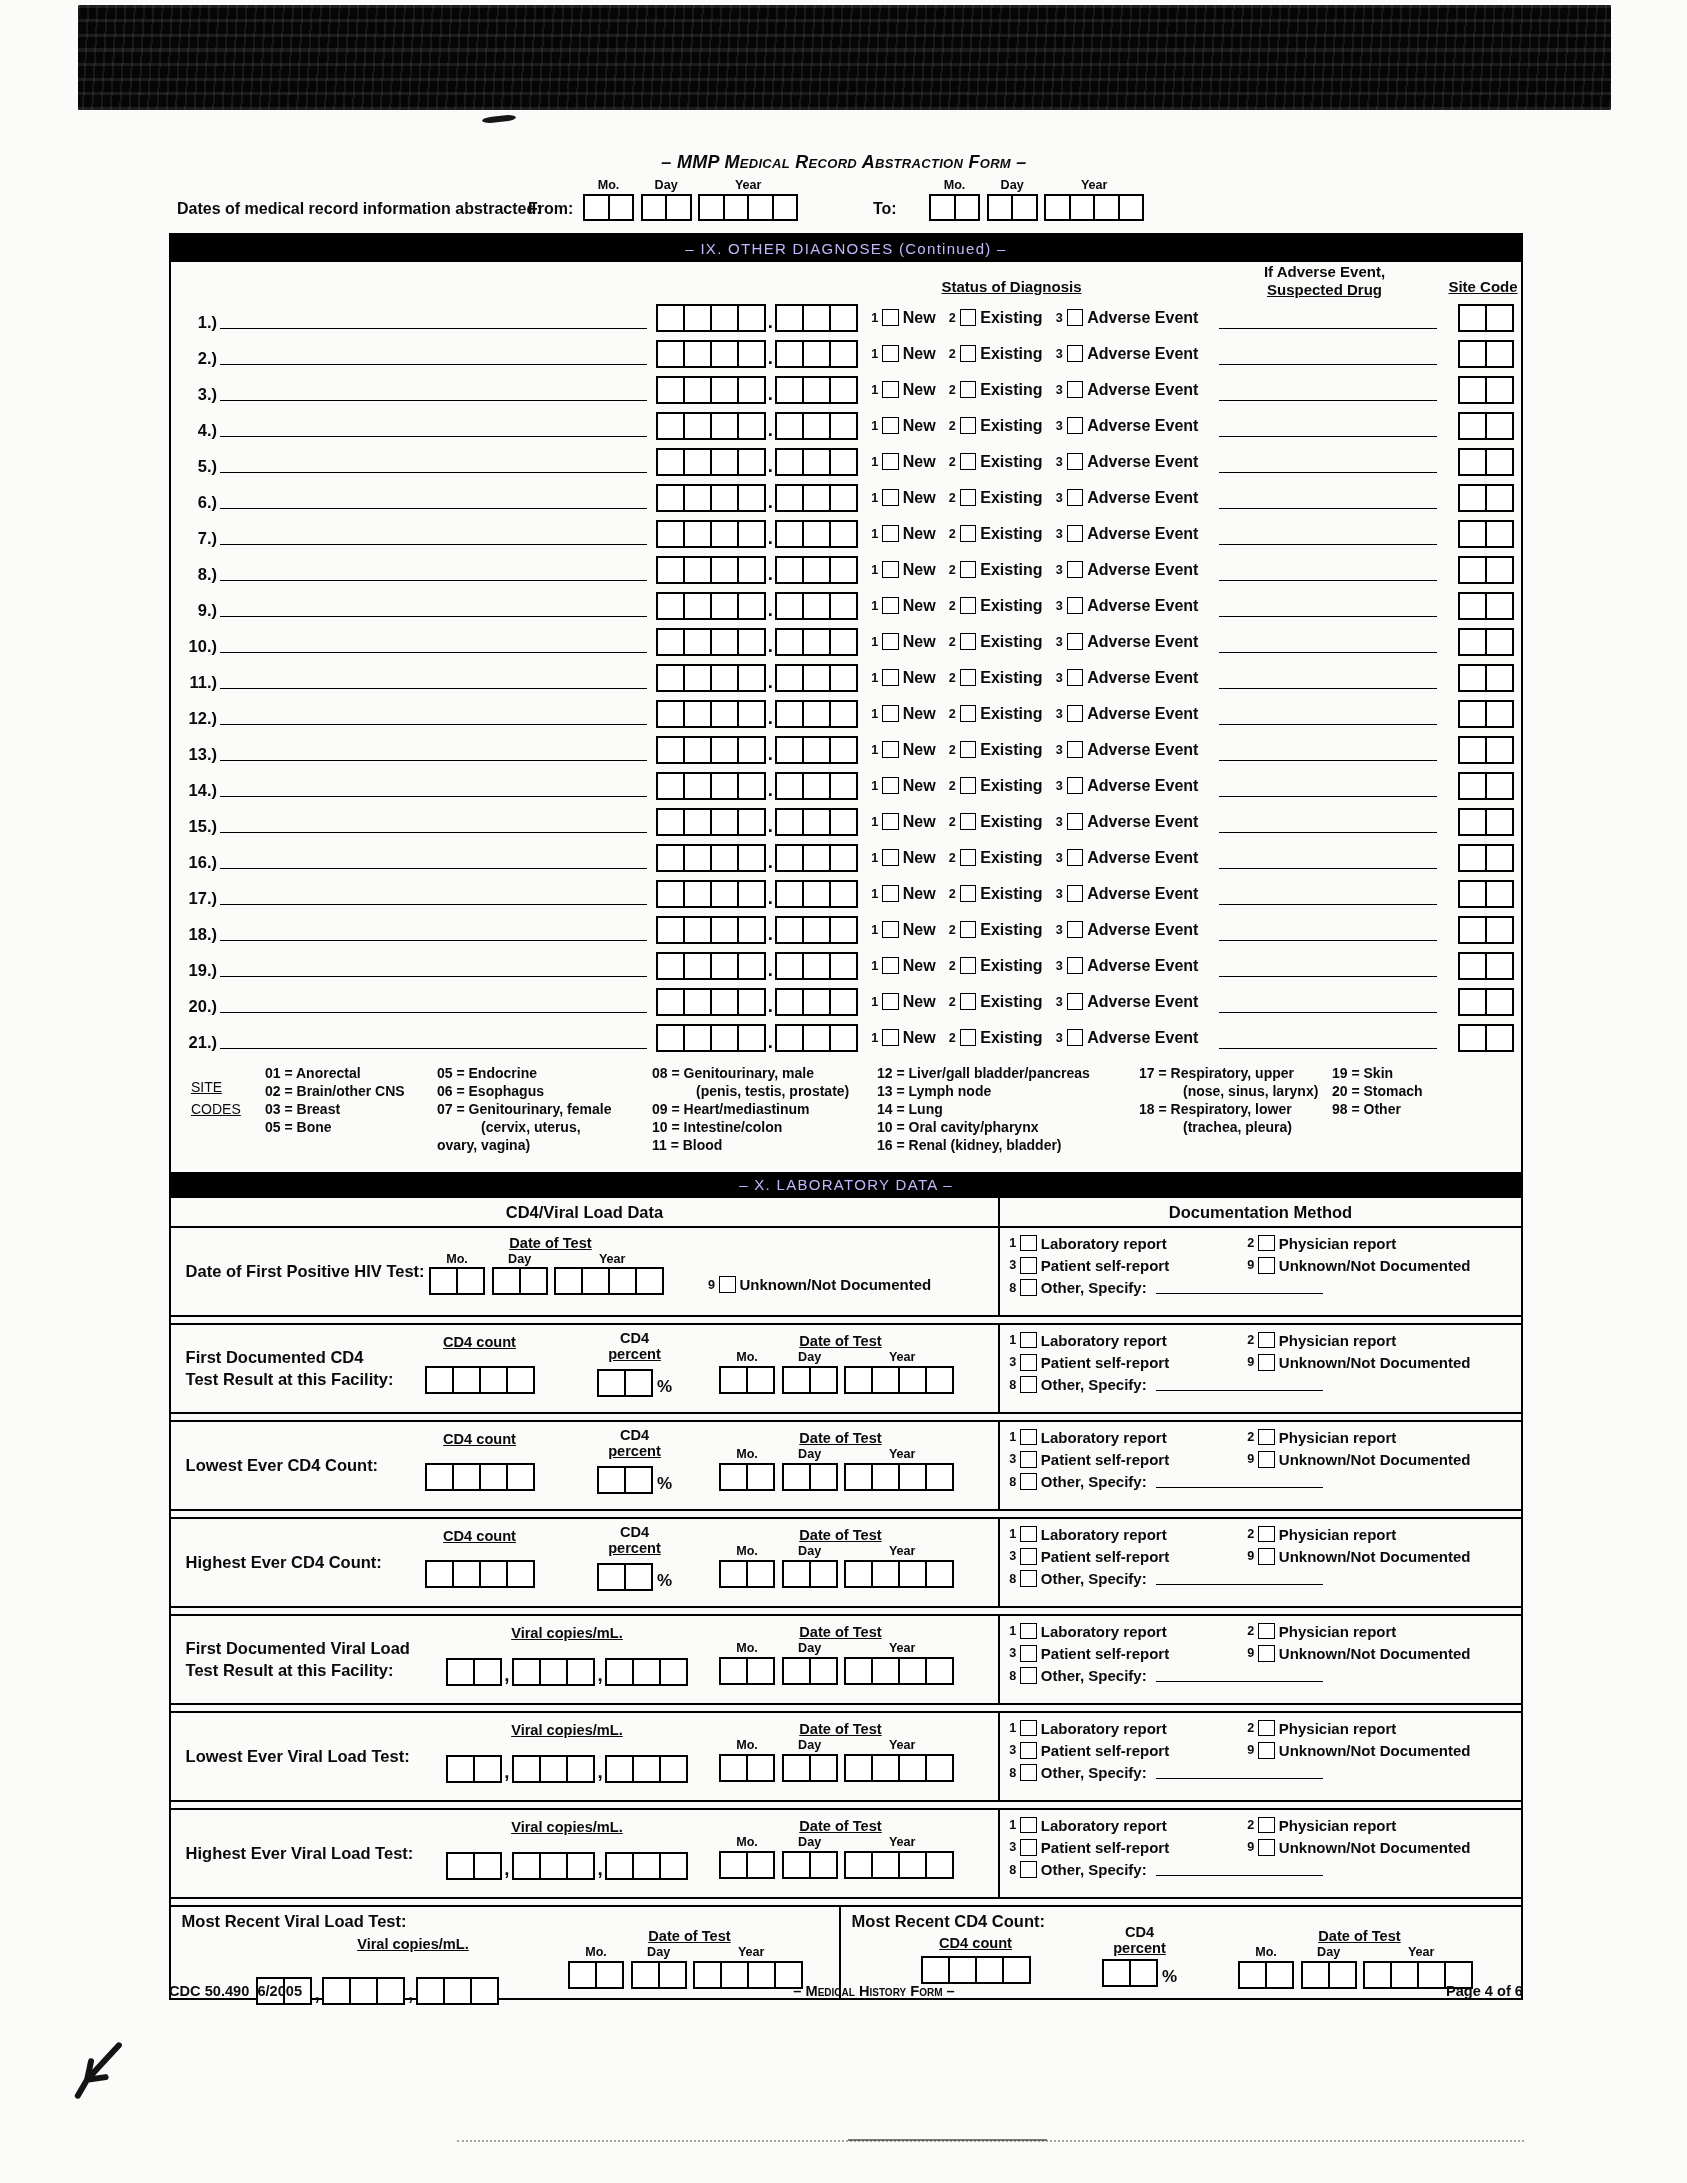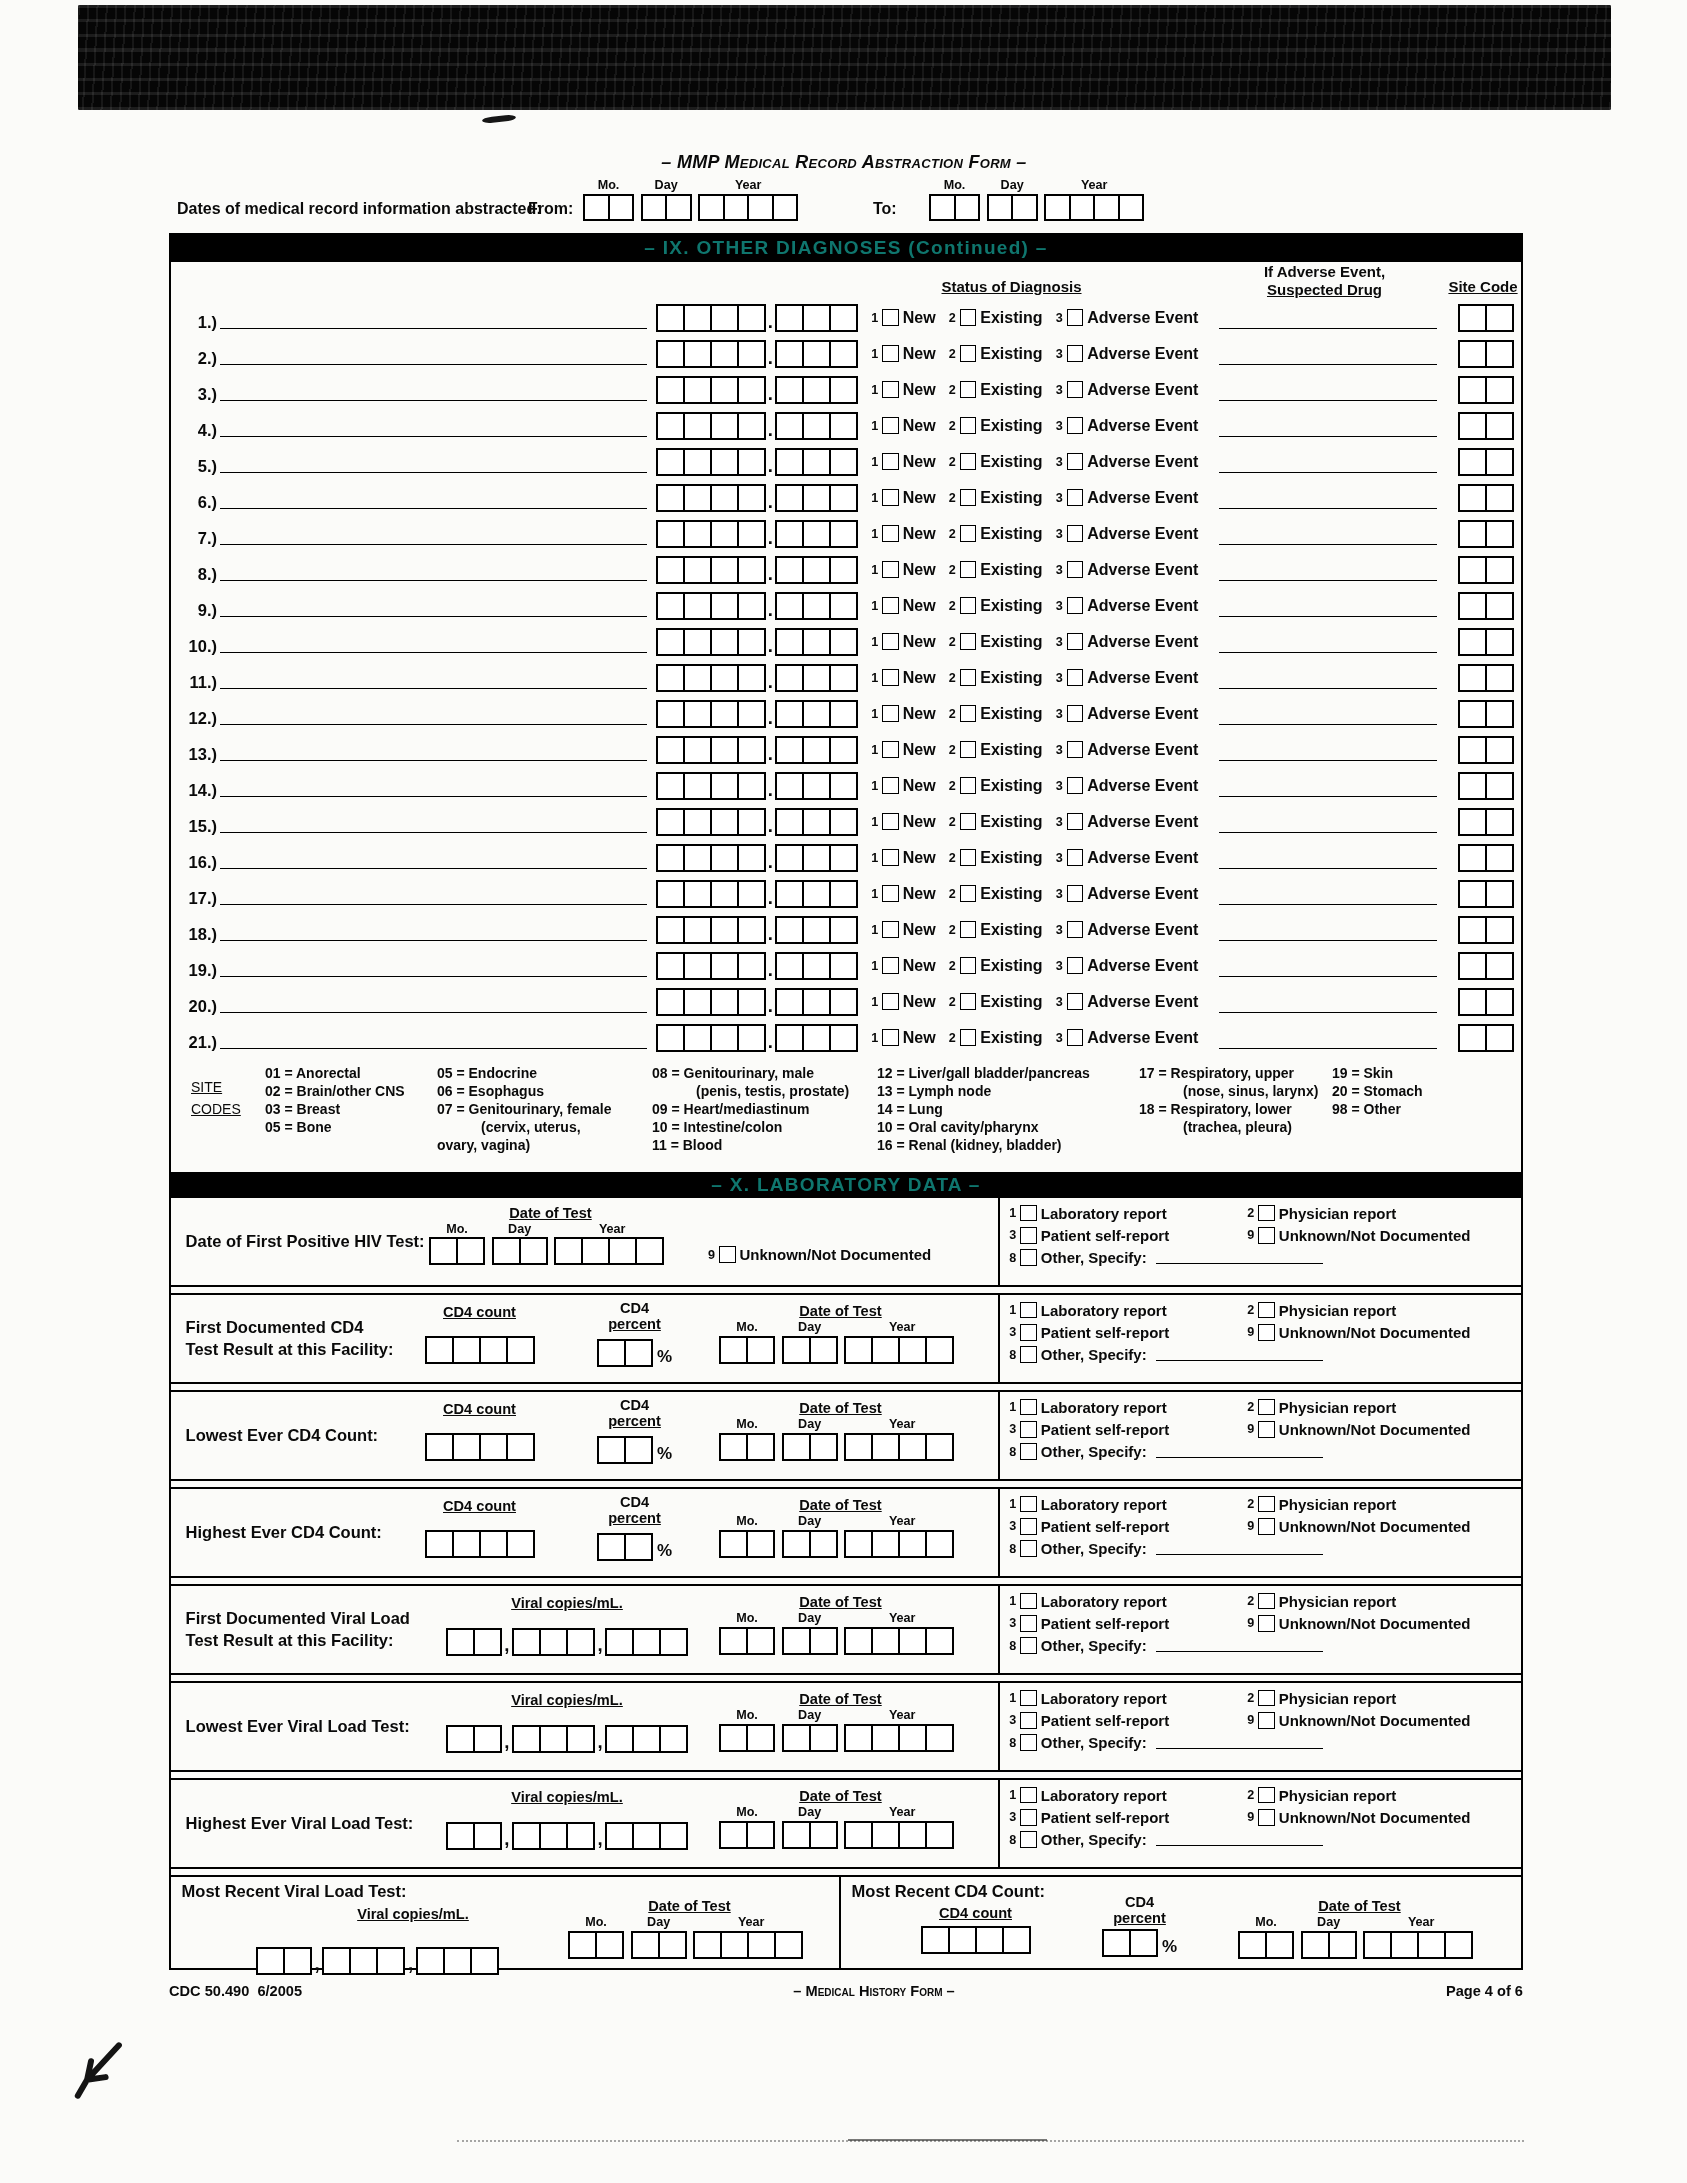--- a/index.html
+++ b/index.html
@@ -41,22 +41,22 @@
   .ft-from{left:351px;} .ft-to{left:696px;}
   .dategrp{position:absolute;top:1.3px;}
   .dg-from{left:406px;} .dg-to{left:752px;}
   .dg-labels{display:flex;gap:6.6px;font-size:12.6px;font-weight:bold;margin-bottom:2px;}
   .dg-labels span{text-align:center;}
   .dg-labels .w2{width:51px;} .dg-labels .w4{width:100px;}
   .dg-boxes{display:flex;gap:6.6px;}
 
   
   .form-body{position:absolute;top:233px;left:169px;width:1354px;border:2px solid #000;box-sizing:border-box;background:#fbfbf9;}
-  .secbar{height:26.5px;background:#000;color:#0f766e;display:flex;align-items:center;justify-content:center;
-    font-size:19px;font-weight:bold;letter-spacing:1.3px;}
+  .secbar{height:26.5px;background:#000;color:#c4b5fd;display:flex;align-items:center;justify-content:center;
+    font-size:15px;font-weight:normal;letter-spacing:1.3px;}
 
   
   .ix-heads{position:relative;height:38px;}
   .colhead{position:absolute;font-size:15px;font-weight:bold;text-align:center;}
   .ch-status{left:708px;width:265px;top:16px;text-decoration:underline;}
   .ch-adverse{left:1054px;width:199px;top:1.3px;line-height:1.2;}
   .ch-site{left:1246px;width:132px;top:16px;text-decoration:underline;}
 
   
   .diag-row{display:flex;align-items:center;height:36px;padding-left:8px;padding-right:6.6px;}
@@ -1028,20 +1028,24 @@
             <div class="sc-line">19 = Skin</div>
             <div class="sc-line">20 = Stomach</div>
             <div class="sc-line">98 = Other</div>
           </div>
         </div>
     </div>
 
     <div class="secbar">– X. LABORATORY DATA –</div>
 
     <div class="lab">
+      <div class="lab-head">
+        <div class="lab-head-left">CD4/Viral Load Data</div>
+        <div class="lab-head-right">Documentation Method</div>
+      </div>
 
       <div class="lab-row">
         <div class="lab-left">
           <div class="rowlabel" style="width:278px">
             <span>Date of First Positive HIV Test:</span>
           </div>
           <div class="date-slot hiv-date">
   <div class="dateblk">
     <div class="db-title">Date of Test</div>
     <div class="db-labels">

